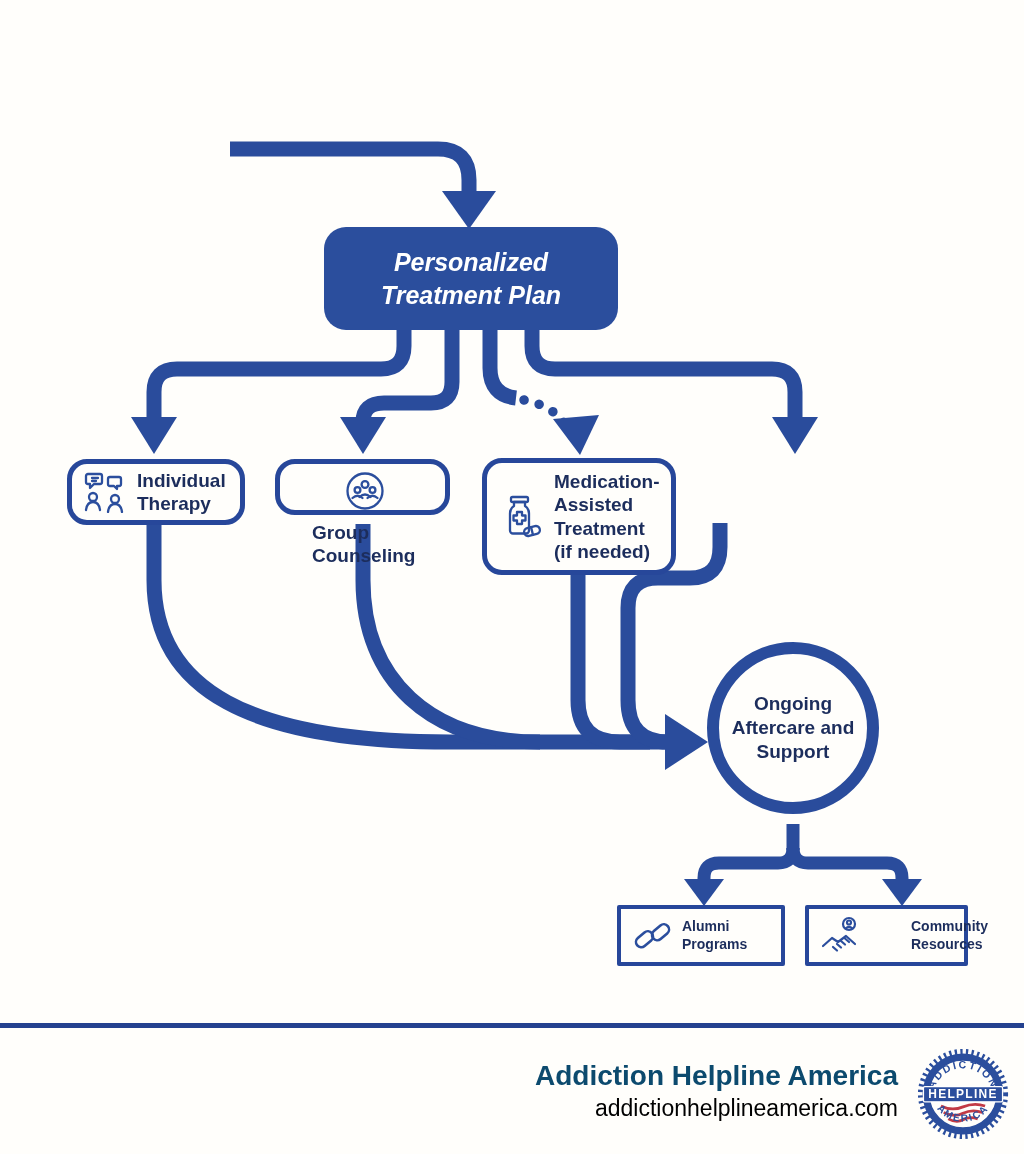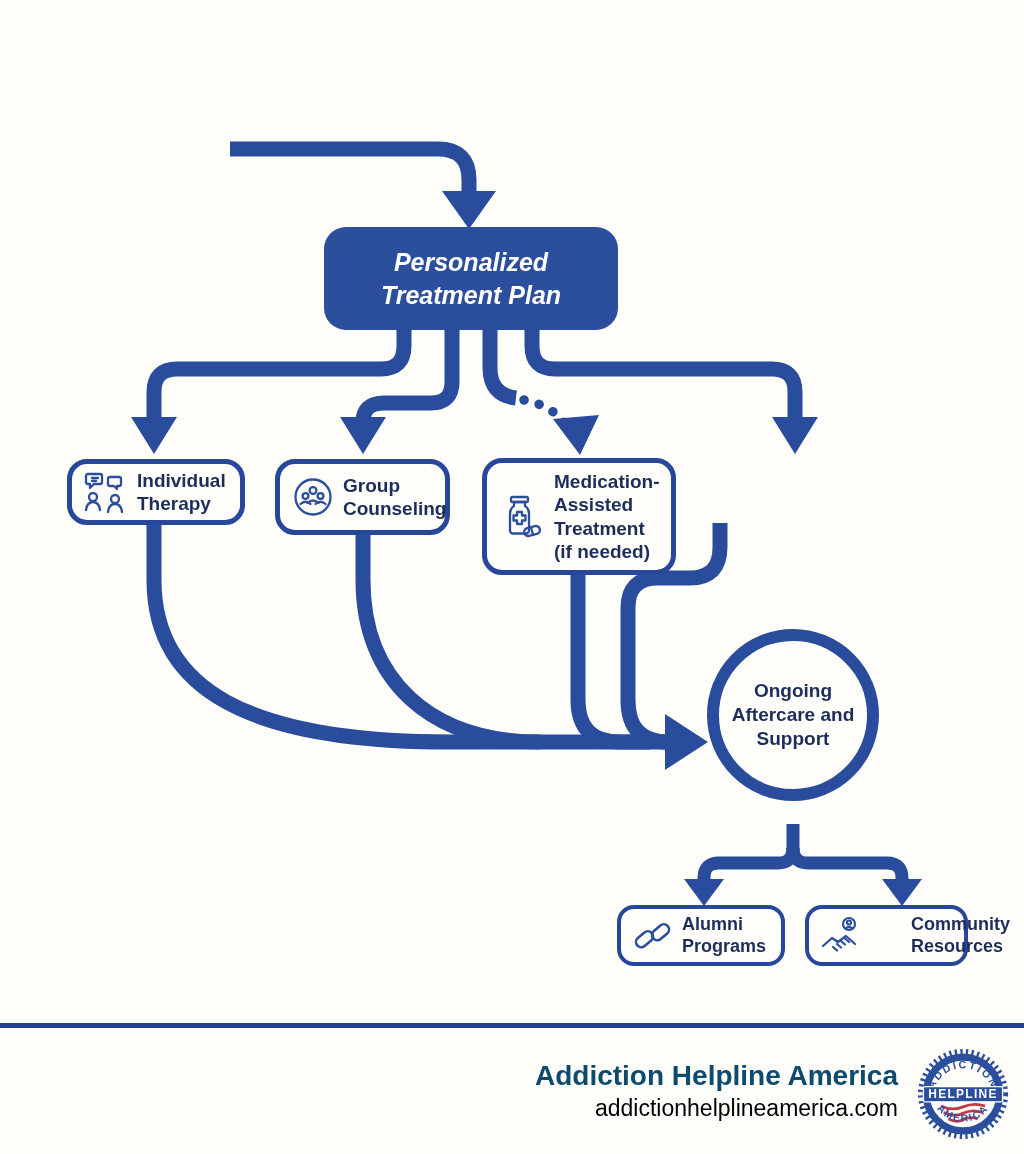--- a/index.html
+++ b/index.html
@@ -11,21 +11,21 @@
     display:flex;align-items:center;justify-content:center;text-align:center;
     color:#1c2d5c;font-weight:bold;font-size:19px;line-height:1.26;}
   .plan-node{background:#2b4e9d;border-radius:22px;display:flex;align-items:center;
     justify-content:center;text-align:center;color:#ffffff;font-weight:bold;
     font-size:25px;line-height:1.32;font-style:italic;}
   .option-box{background:#fffefb;border:5px solid #27479a;border-radius:20px;
     display:flex;align-items:center;gap:9px;padding:6px 8px 6px 12px;
     color:#1c2d5c;font-weight:bold;font-size:19px;line-height:1.22;}
   .option-box .icon{flex:0 0 auto;display:flex;align-items:center;justify-content:center;}
   .option-box .icon svg{stroke:#2b4e9d;fill:none;stroke-width:2.3;stroke-linecap:round;stroke-linejoin:round;}
-  .small-box{border-width:4px;border-radius:17px;font-size:18px;}
+  .small-box{border-width:4px;border-radius:2px;font-size:14px;}
   .label-text{display:block;}
   .divider{position:absolute;left:0;top:1023px;width:1024px;height:5px;background:#24418f;z-index:2;}
   .footer-brand{position:absolute;right:126px;top:1060px;text-align:right;z-index:2;}
   .footer-brand .brand{font-size:28px;font-weight:bold;color:#0c4a6e;line-height:1.15;}
   .footer-brand .site{font-size:23px;color:#000000;margin-top:3px;}
   .badge{position:absolute;left:917px;top:1048px;width:92px;height:92px;z-index:2;}
 </style>
 </head>
 <body>
 
@@ -83,21 +83,21 @@
         <path d="M26,6 h9 a2,2 0 0 1 2,2 v5 a2,2 0 0 1 -2,2 h-2 v3 l-3,-3 h-4 a2,2 0 0 1 -2,-2 V8 a2,2 0 0 1 2,-2 z"></path>
         <circle cx="9" cy="26" r="4"></circle>
         <path d="M2,39 q1,-8 7,-8 q6,0 7,8"></path>
         <circle cx="31" cy="28" r="4"></circle>
         <path d="M24,41 q1,-8 7,-8 q6,0 7,8"></path>
       </svg>
     </span>
     <span class="label-text" style="width:105px;">Individual Therapy</span>
   </div>
 
-  <div class="node option-box" style="left:275px;top:459px;width:175px;height:76px;">
+  <div class="node option-box" style="left:275px;top:459px;width:175px;height:56px;flex-direction:column;">
     <span class="icon">
       <svg width="42" height="42" viewBox="0 0 42 42">
         <circle cx="21" cy="21" r="17.5"></circle>
         <circle cx="21" cy="14.5" r="3.4"></circle>
         <circle cx="13.5" cy="20" r="2.9"></circle>
         <circle cx="28.5" cy="20" r="2.9"></circle>
         <path d="M15.5,27 q5.5,-5 11,0"></path>
         <path d="M8.5,28 q5,-4.5 10,0"></path>
         <path d="M23.5,28 q5,-4.5 10,0"></path>
       </svg>
@@ -114,21 +114,21 @@
         <g transform="rotate(-14 33 38)">
           <rect x="25" y="34" width="16" height="8" rx="4"></rect>
           <path d="M33,34 v8"></path>
         </g>
       </svg>
     </span>
     <span class="label-text" style="width:126px;">Medication-Assisted Treatment (if needed)</span>
   </div>
 
 
-  <div class="node circle-node" style="left:707px;top:629px;width:172px;height:172px;border-width:12px;">
+  <div class="node circle-node" style="left:707px;top:642px;width:172px;height:172px;border-width:12px;">
     <span class="label-text" style="width:138px;">Ongoing Aftercare and Support</span>
   </div>
 
   <div class="node option-box small-box" style="left:617px;top:905px;width:168px;height:61px;">
     <span class="icon">
       <svg width="40" height="38" viewBox="0 0 40 38" style="stroke-width:2.6;">
         <rect x="2" y="17" width="19" height="10.5" rx="5.2" transform="rotate(-40 11.5 22.2)"></rect>
         <rect x="18" y="10" width="19" height="10.5" rx="5.2" transform="rotate(-40 27.5 15.2)"></rect>
       </svg>
     </span>

